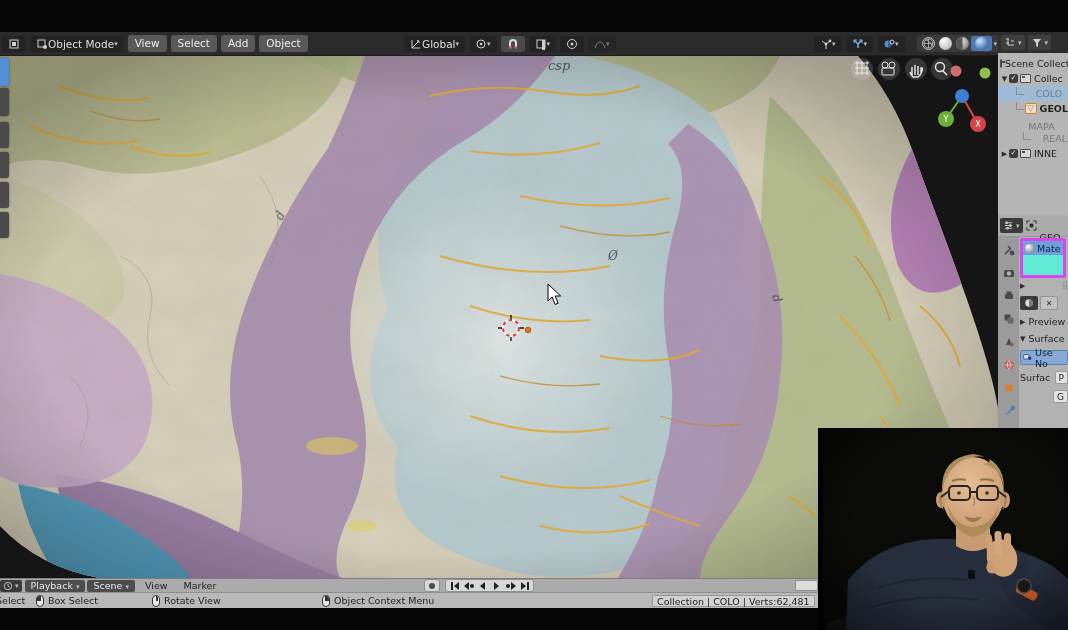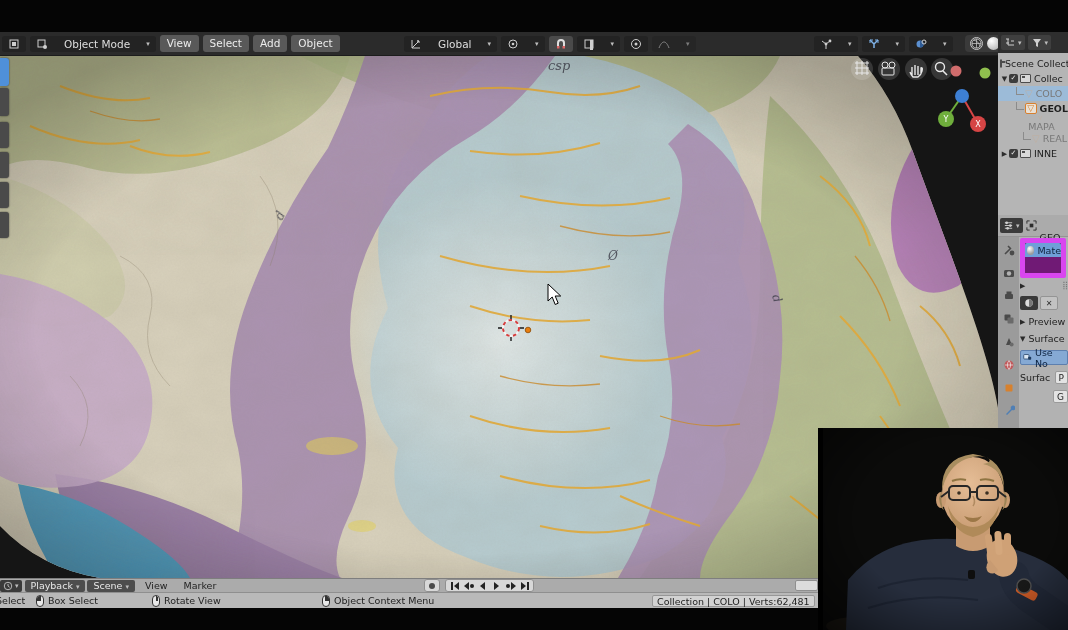--- a/index.html
+++ b/index.html
@@ -19,21 +19,21 @@
     left:0; top:32px; width:998px; height:24px; background:#2b2b2b;
     display:flex; align-items:center; font-size:10.5px; color:#dedede;
     border-bottom:1px solid #1c1c1c;
   }
   .hbtn {
     background:#595959; border-radius:3px; padding:2px 7px; margin:0 2px;
     color:#ececec; line-height:13px; white-space:nowrap;
   }
   .hbtn-dark {
     background:#232323; border-radius:3px; padding:2px 6px; margin:0 2px;
-    display:flex; align-items:center; gap:16px; white-space:nowrap;text-align:right;
+    display:flex; align-items:center; gap:0; white-space:nowrap;text-align:right;
   }
   .chev { font-size:7px; color:#bdbdbd; }
   .icon12 { width:12px; height:12px; display:inline-block; vertical-align:-2px; }
   .seg { display:flex; align-items:center; }
   .ball { width:13px; height:13px; border-radius:50%; margin:0 2px; }
   .shade-group { display:flex; align-items:center; background:#3a3a3a; border-radius:4px; padding:1px 3px; }
   .shade-active { background:#4f76b3; border-radius:3px; padding:1px 2px; display:flex; }
 
   
   #viewport { left:0; top:56px; width:998px; height:522px; background:#111; }
@@ -70,21 +70,21 @@
     margin:-6px 1px 0 4px; }
 
   
   #props { left:998px; top:215px; width:70px; height:213px; background:#b2b2b2; }
   #props-header { left:998px; top:215px; width:70px; height:22px; background:#ababab;
     border-bottom:1px solid #949494; display:flex; align-items:center; gap:3px; padding-left:2px; }
   #prop-tabs { left:998px; top:237px; width:21px; height:191px; background:#9b9b9b;
     display:flex; flex-direction:column; align-items:center; padding-top:6px; gap:9px; }
   .ptab { width:14px; height:14px; border-radius:3px; display:flex; align-items:center; justify-content:center; }
   #props-body { left:1020px; top:238px; width:48px; height:190px; font-size:9.5px; color:#1e1e1e; }
-  .slot-list { background:#701a75; border:5px solid #d946ef; border-radius:2px; width:46px; height:40px; }
+  .slot-list { background:#5eead4; border:3px solid #d946ef; border-radius:2px; width:46px; height:40px; }
   .slot-sel { background:#6f9fd8; height:14px; display:flex; align-items:center; gap:3px;
     color:#10243c; padding-left:2px; border-radius:2px 2px 0 0; }
   .sphere9 { width:9px; height:9px; border-radius:50%;
     background:radial-gradient(circle at 35% 30%, #fff, #9b9b9b 70%); }
   .blue-btn { background:#85a9d4; border:1px solid #5d7fae; border-radius:2px; height:15px;
     display:flex; align-items:center; gap:3px; color:#0e2442; padding:0 2px; width:52px; }
   .val-btn { background:#e3e3e3; border:1px solid #9a9a9a; border-radius:2px; height:13px;
     padding:0 3px; color:#222; font-size:9px; line-height:12px; }
   .prop-row { display:flex; align-items:center; gap:3px; margin-top:6px; }
   .exp { font-size:7px; color:#2a2a2a; }

